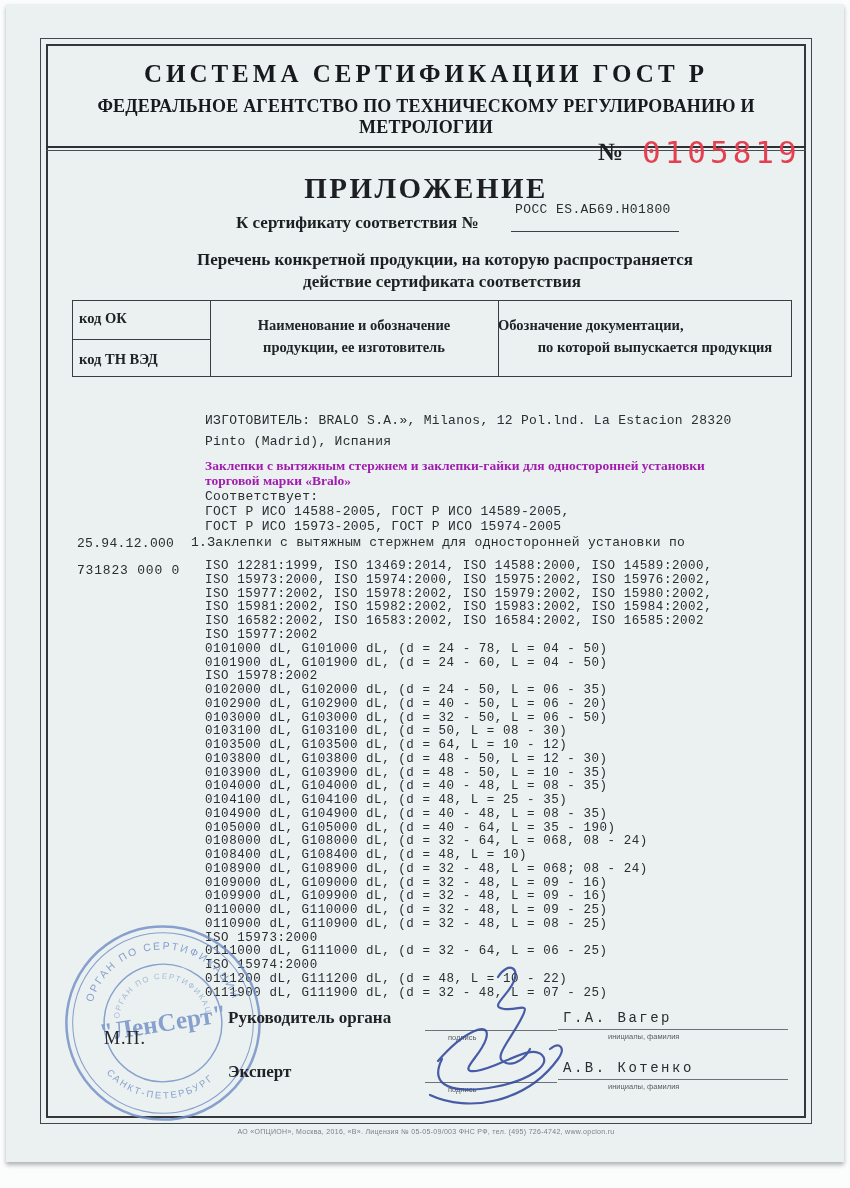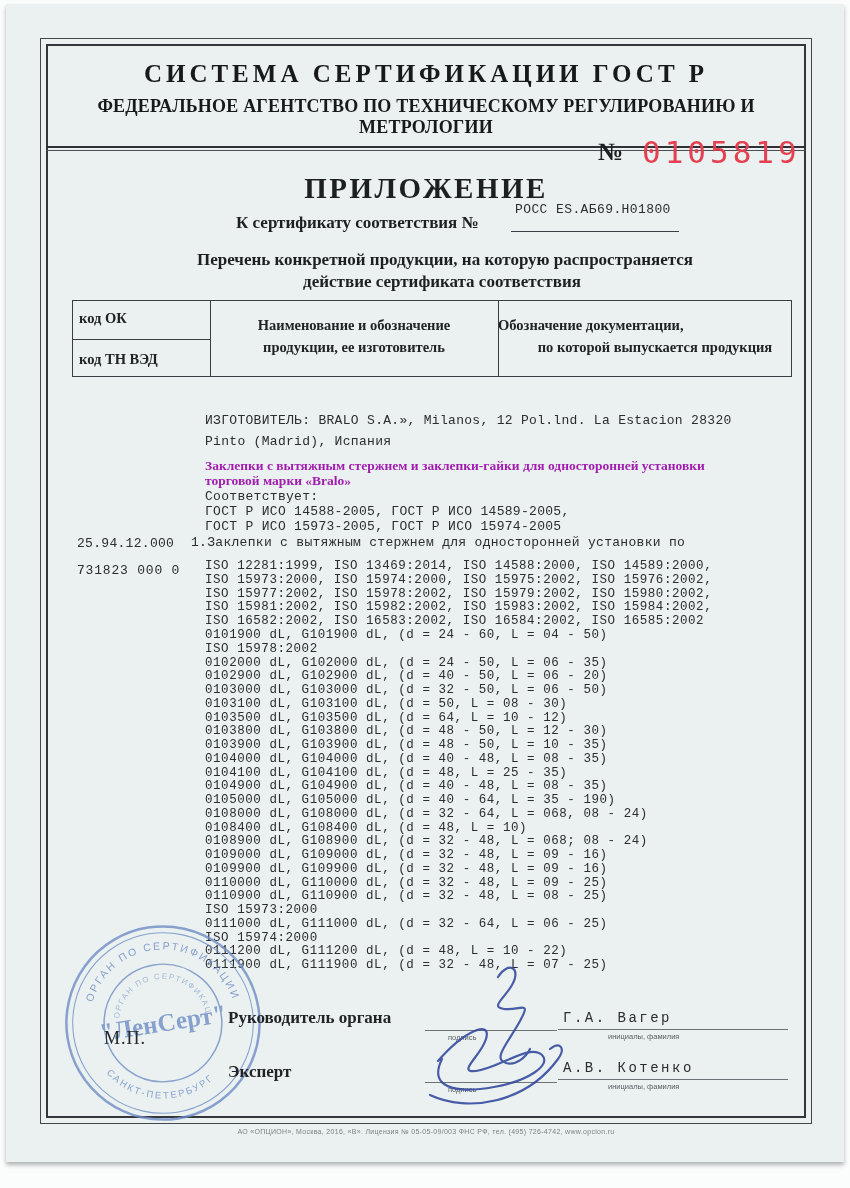--- a/index.html
+++ b/index.html
@@ -169,20 +169,22 @@
 
 <div class="abs mono iso-standards">
     <div>ISO 12281:1999, ISO 13469:2014, ISO 14588:2000, ISO 14589:2000,</div>
     <div>ISO 15973:2000, ISO 15974:2000, ISO 15975:2002, ISO 15976:2002,</div>
     <div>ISO 15977:2002, ISO 15978:2002, ISO 15979:2002, ISO 15980:2002,</div>
     <div>ISO 15981:2002, ISO 15982:2002, ISO 15983:2002, ISO 15984:2002,</div>
     <div>ISO 16582:2002, ISO 16583:2002, ISO 16584:2002, ISO 16585:2002</div>
   </div>
 
 <div class="abs mono size-lines">
+    <div>ISO 15977:2002</div>
+    <div>0101000 dL, G101000 dL, (d = 24 - 78, L = 04 - 50)</div>
     <div>0101900 dL, G101900 dL, (d = 24 - 60, L = 04 - 50)</div>
     <div>ISO 15978:2002</div>
     <div>0102000 dL, G102000 dL, (d = 24 - 50, L = 06 - 35)</div>
     <div>0102900 dL, G102900 dL, (d = 40 - 50, L = 06 - 20)</div>
     <div>0103000 dL, G103000 dL, (d = 32 - 50, L = 06 - 50)</div>
     <div>0103100 dL, G103100 dL, (d = 50, L = 08 - 30)</div>
     <div>0103500 dL, G103500 dL, (d = 64, L = 10 - 12)</div>
     <div>0103800 dL, G103800 dL, (d = 48 - 50, L = 12 - 30)</div>
     <div>0103900 dL, G103900 dL, (d = 48 - 50, L = 10 - 35)</div>
     <div>0104000 dL, G104000 dL, (d = 40 - 48, L = 08 - 35)</div>

